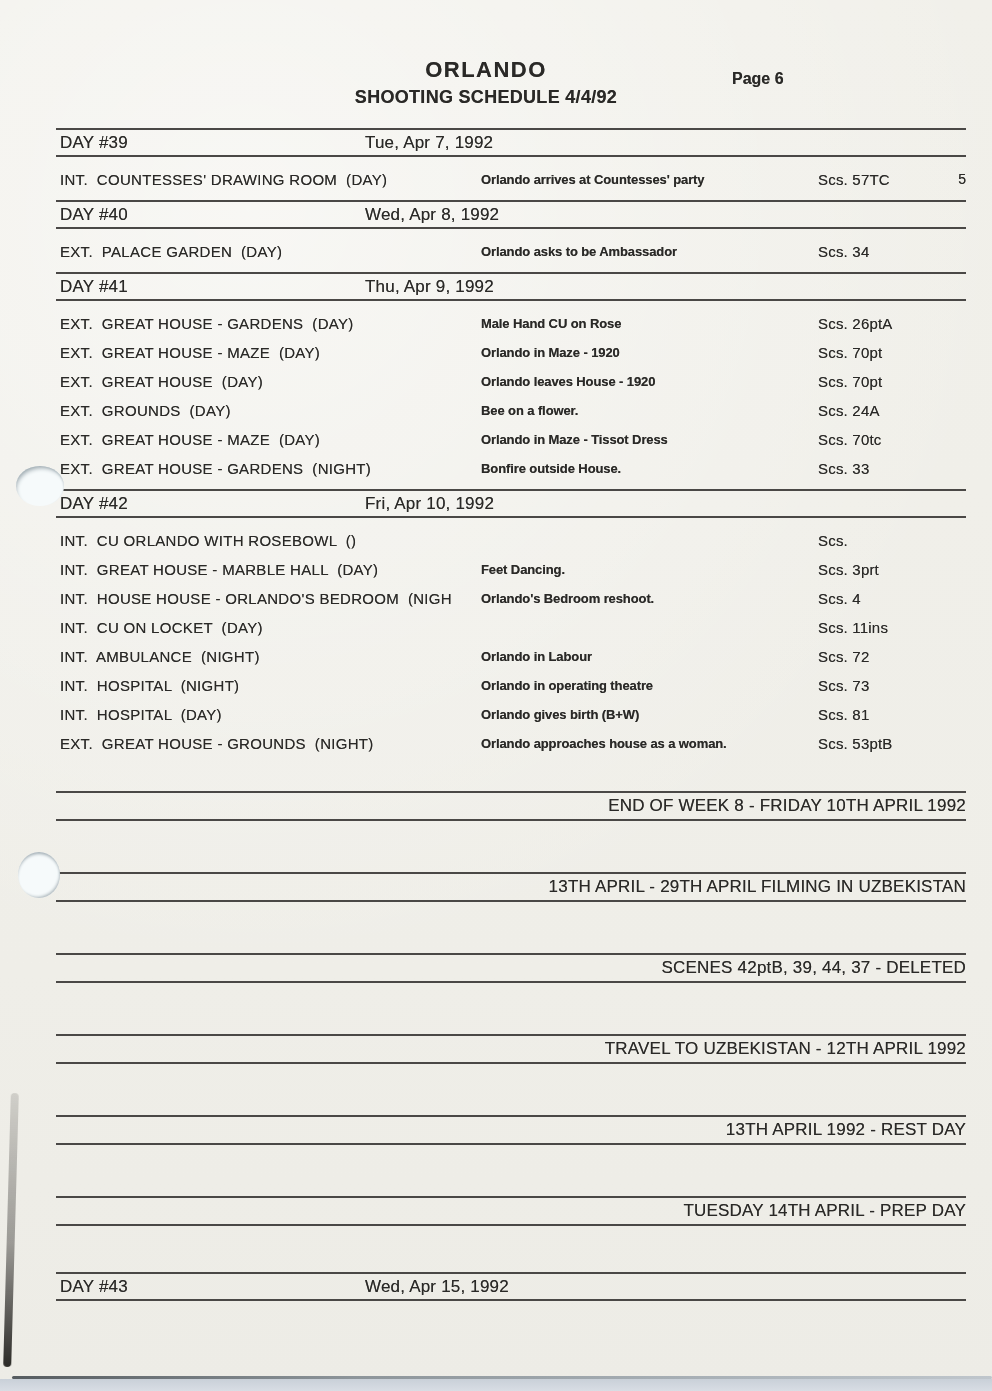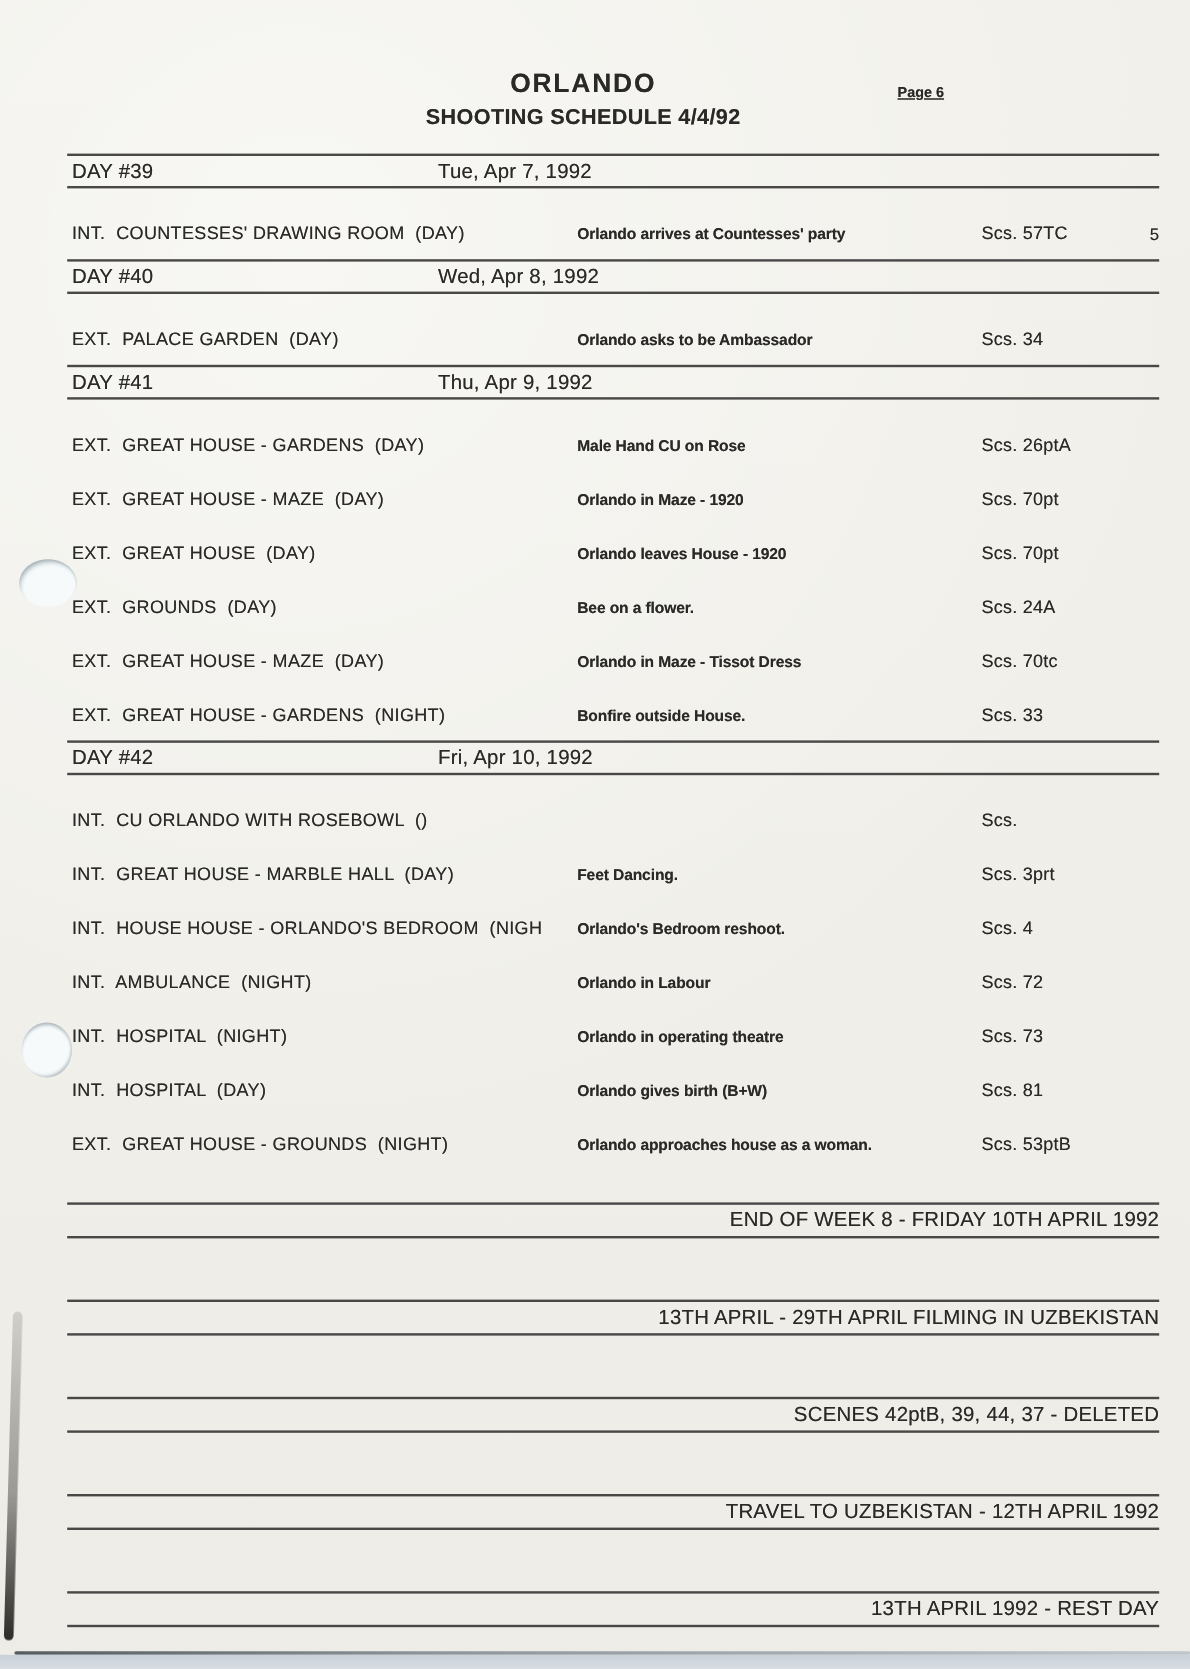--- a/index.html
+++ b/index.html
@@ -15,35 +15,35 @@
     color:#2a2927;
     overflow:hidden;
   }
   .ink{ text-shadow:0 0 0.5px rgba(45,44,42,0.65); }
 
   
   .doc-title{ position:absolute; top:57px; left:0; width:972px; text-align:center;
     font-size:22px; font-weight:700; letter-spacing:1.5px; }
   .doc-subtitle{ position:absolute; top:87px; left:0; width:972px; text-align:center;
     font-size:18px; font-weight:700; letter-spacing:0.3px; }
-  .page-label{ position:absolute; top:70px; left:748px; font-size:12px; font-weight:700;text-decoration:underline; }
+  .page-label{ position:absolute; top:70px; left:732px; font-size:16px; font-weight:700; }
 
   
   .schedule{ position:absolute; left:56px; top:128px; width:910px; }
 
   .day-band{
     border-top:2px solid #4a4846; border-bottom:2px solid #4a4846;
     height:25px; line-height:25px; position:relative;
     font-size:17px; font-weight:400; letter-spacing:0.2px;
   }
   .day-label{ position:absolute; left:4px; top:0; }
   .day-date{ position:absolute; left:309px; top:0; }
 
   .scene-list{ padding:7px 0 7px 0; }
-  .scene-row{ position:relative; height:29px;margin-top:16px; }
+  .scene-row{ position:relative; height:29px; }
   .scene-set{
     position:absolute; left:4px; top:50%; transform:translateY(-50%);
     font-size:15px; letter-spacing:0.3px; white-space:pre;
     width:421px; overflow:hidden;
   }
   .scene-desc{
     position:absolute; left:425px; top:50%; transform:translateY(-50%);
     font-size:13px; font-weight:700; letter-spacing:-0.1px; white-space:pre;
   }
   .scene-scs{
@@ -194,20 +194,26 @@
     <span class="scene-pages"></span>
   </div>
 
   <div class="scene-row ink">
     <span class="scene-set">INT.  HOUSE HOUSE - ORLANDO'S BEDROOM  (NIGH</span>
     <span class="scene-desc">Orlando's Bedroom reshoot.</span>
     <span class="scene-scs">Scs. 4</span>
     <span class="scene-pages"></span>
   </div>
 
+  <div class="scene-row ink">
+    <span class="scene-set">INT.  CU ON LOCKET  (DAY)</span>
+    <span class="scene-desc"></span>
+    <span class="scene-scs">Scs. 11ins</span>
+    <span class="scene-pages"></span>
+  </div>
 
   <div class="scene-row ink">
     <span class="scene-set">INT.  AMBULANCE  (NIGHT)</span>
     <span class="scene-desc">Orlando in Labour</span>
     <span class="scene-scs">Scs. 72</span>
     <span class="scene-pages"></span>
   </div>
 
   <div class="scene-row ink">
     <span class="scene-set">INT.  HOSPITAL  (NIGHT)</span>

